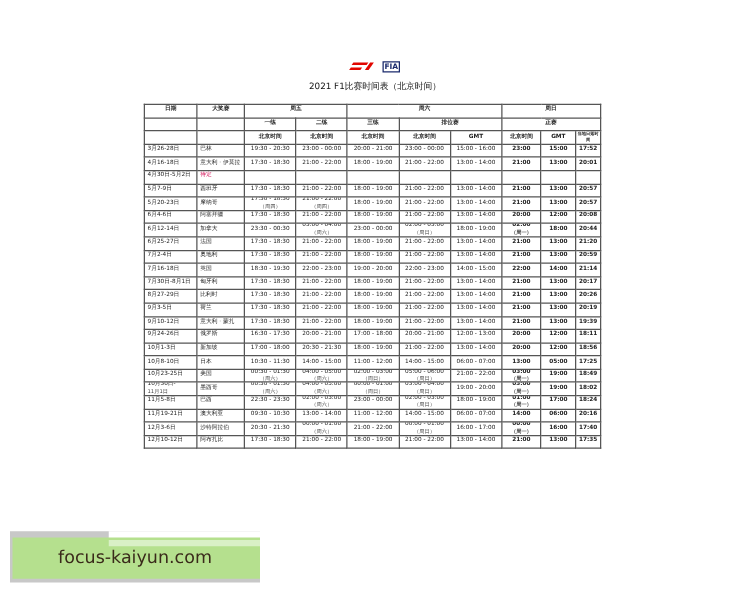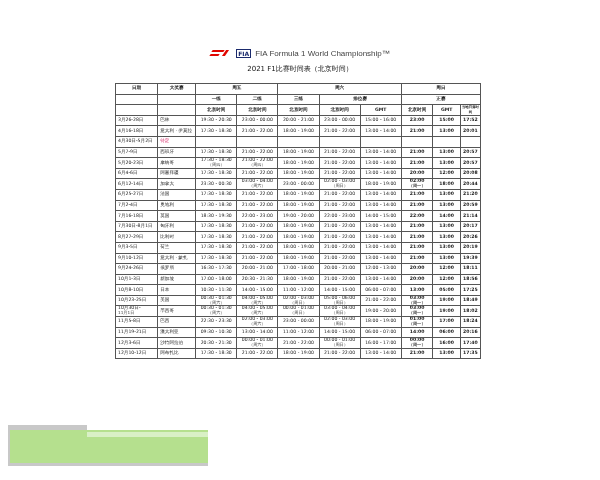--- a/index.html
+++ b/index.html
@@ -32,21 +32,20 @@
 <body>
 
 <div class="header">
   <div class="brand">
     <span class="f1-logo">
       <span style="left:2px;top:1px;width:12px;"></span>
       <span style="left:0px;top:5px;width:9px;"></span>
       <span style="left:14px;top:1px;width:3px;height:6px;"></span>
     </span>
     <span class="fia-badge">FIA</span>
-    <span class="brand-text">FIA Formula 1 World Championship™</span>
   </div>
   <div class="title">2021 F1比赛时间表（北京时间）</div>
 </div>
 
 <table class="sched">
   <colgroup>
     <col style="width:40px">
       <col style="width:36px">
       <col style="width:39px">
       <col style="width:39px">
@@ -364,13 +363,14 @@
         <td class="race"><span>13:00</span></td>
         <td class="race"><span>17:35</span></td>
       </tr>
     </tbody>
 </table>
 
 <div class="watermark">
   <div class="top-strip"></div>
   <div class="green"></div>
   <div class="top-strip2"></div>
+  <div class="watermark-text">focus-kaiyun.com</div>
 </div>
 
 </body></html>

